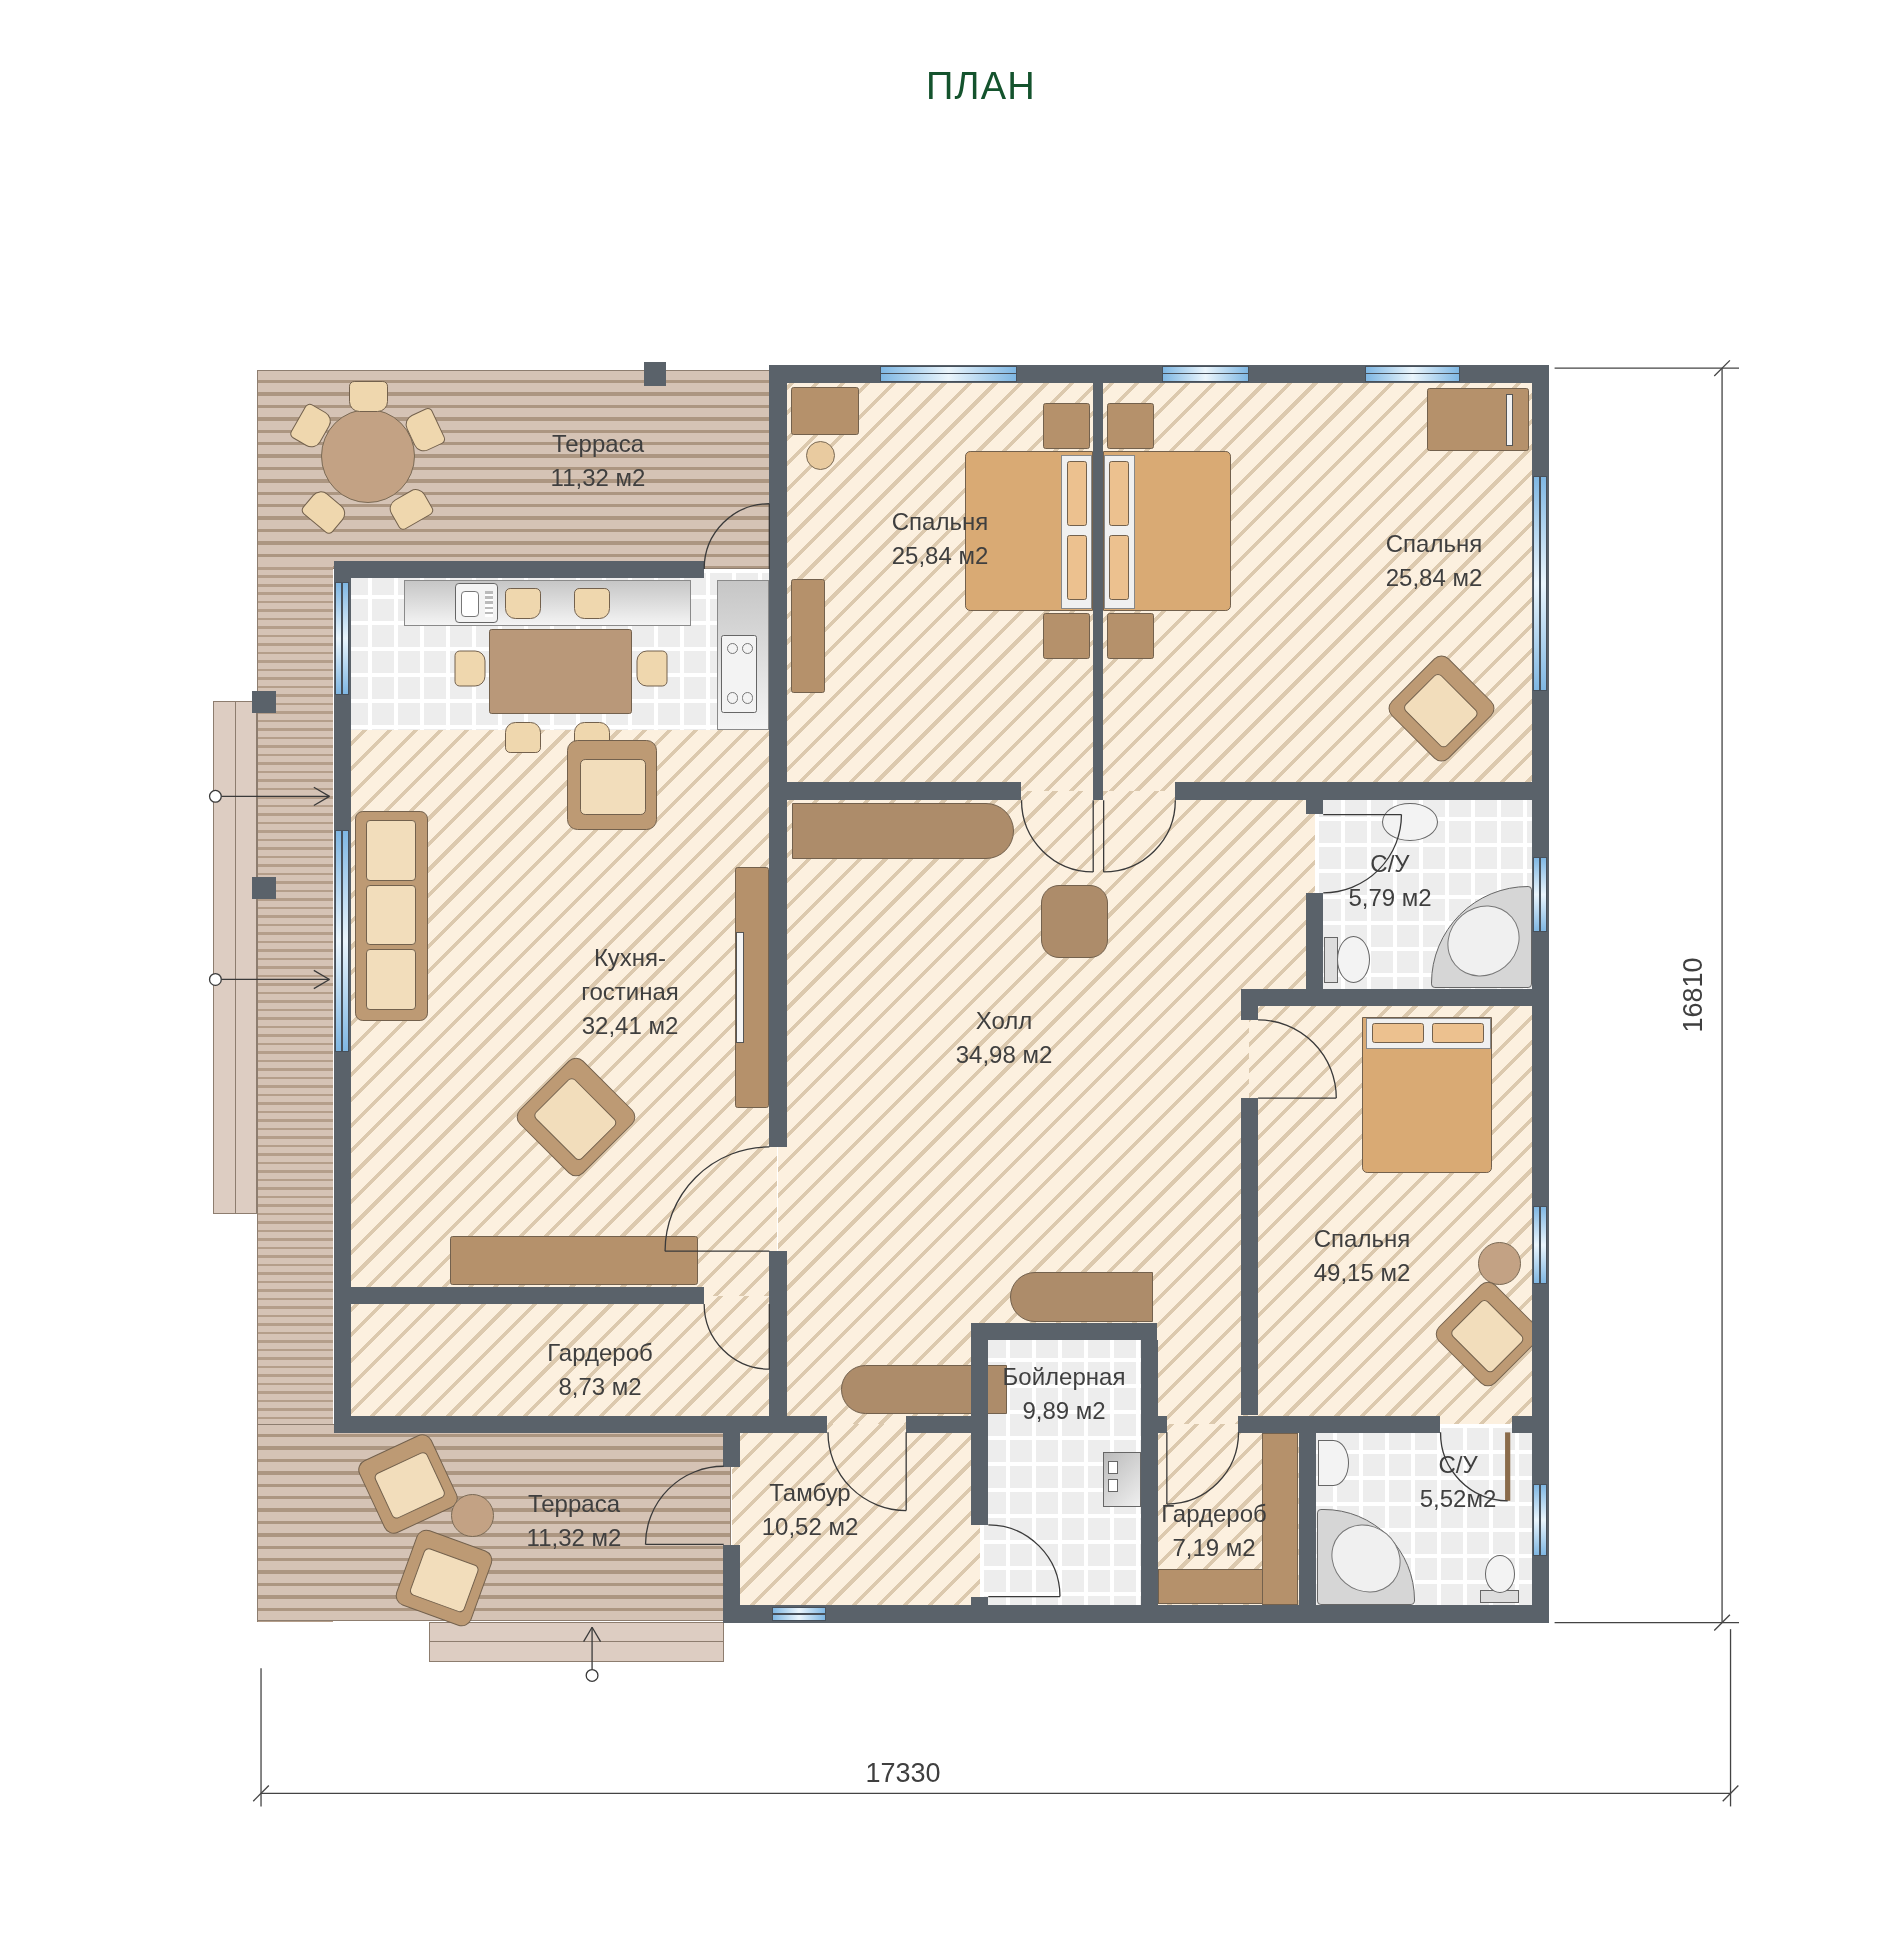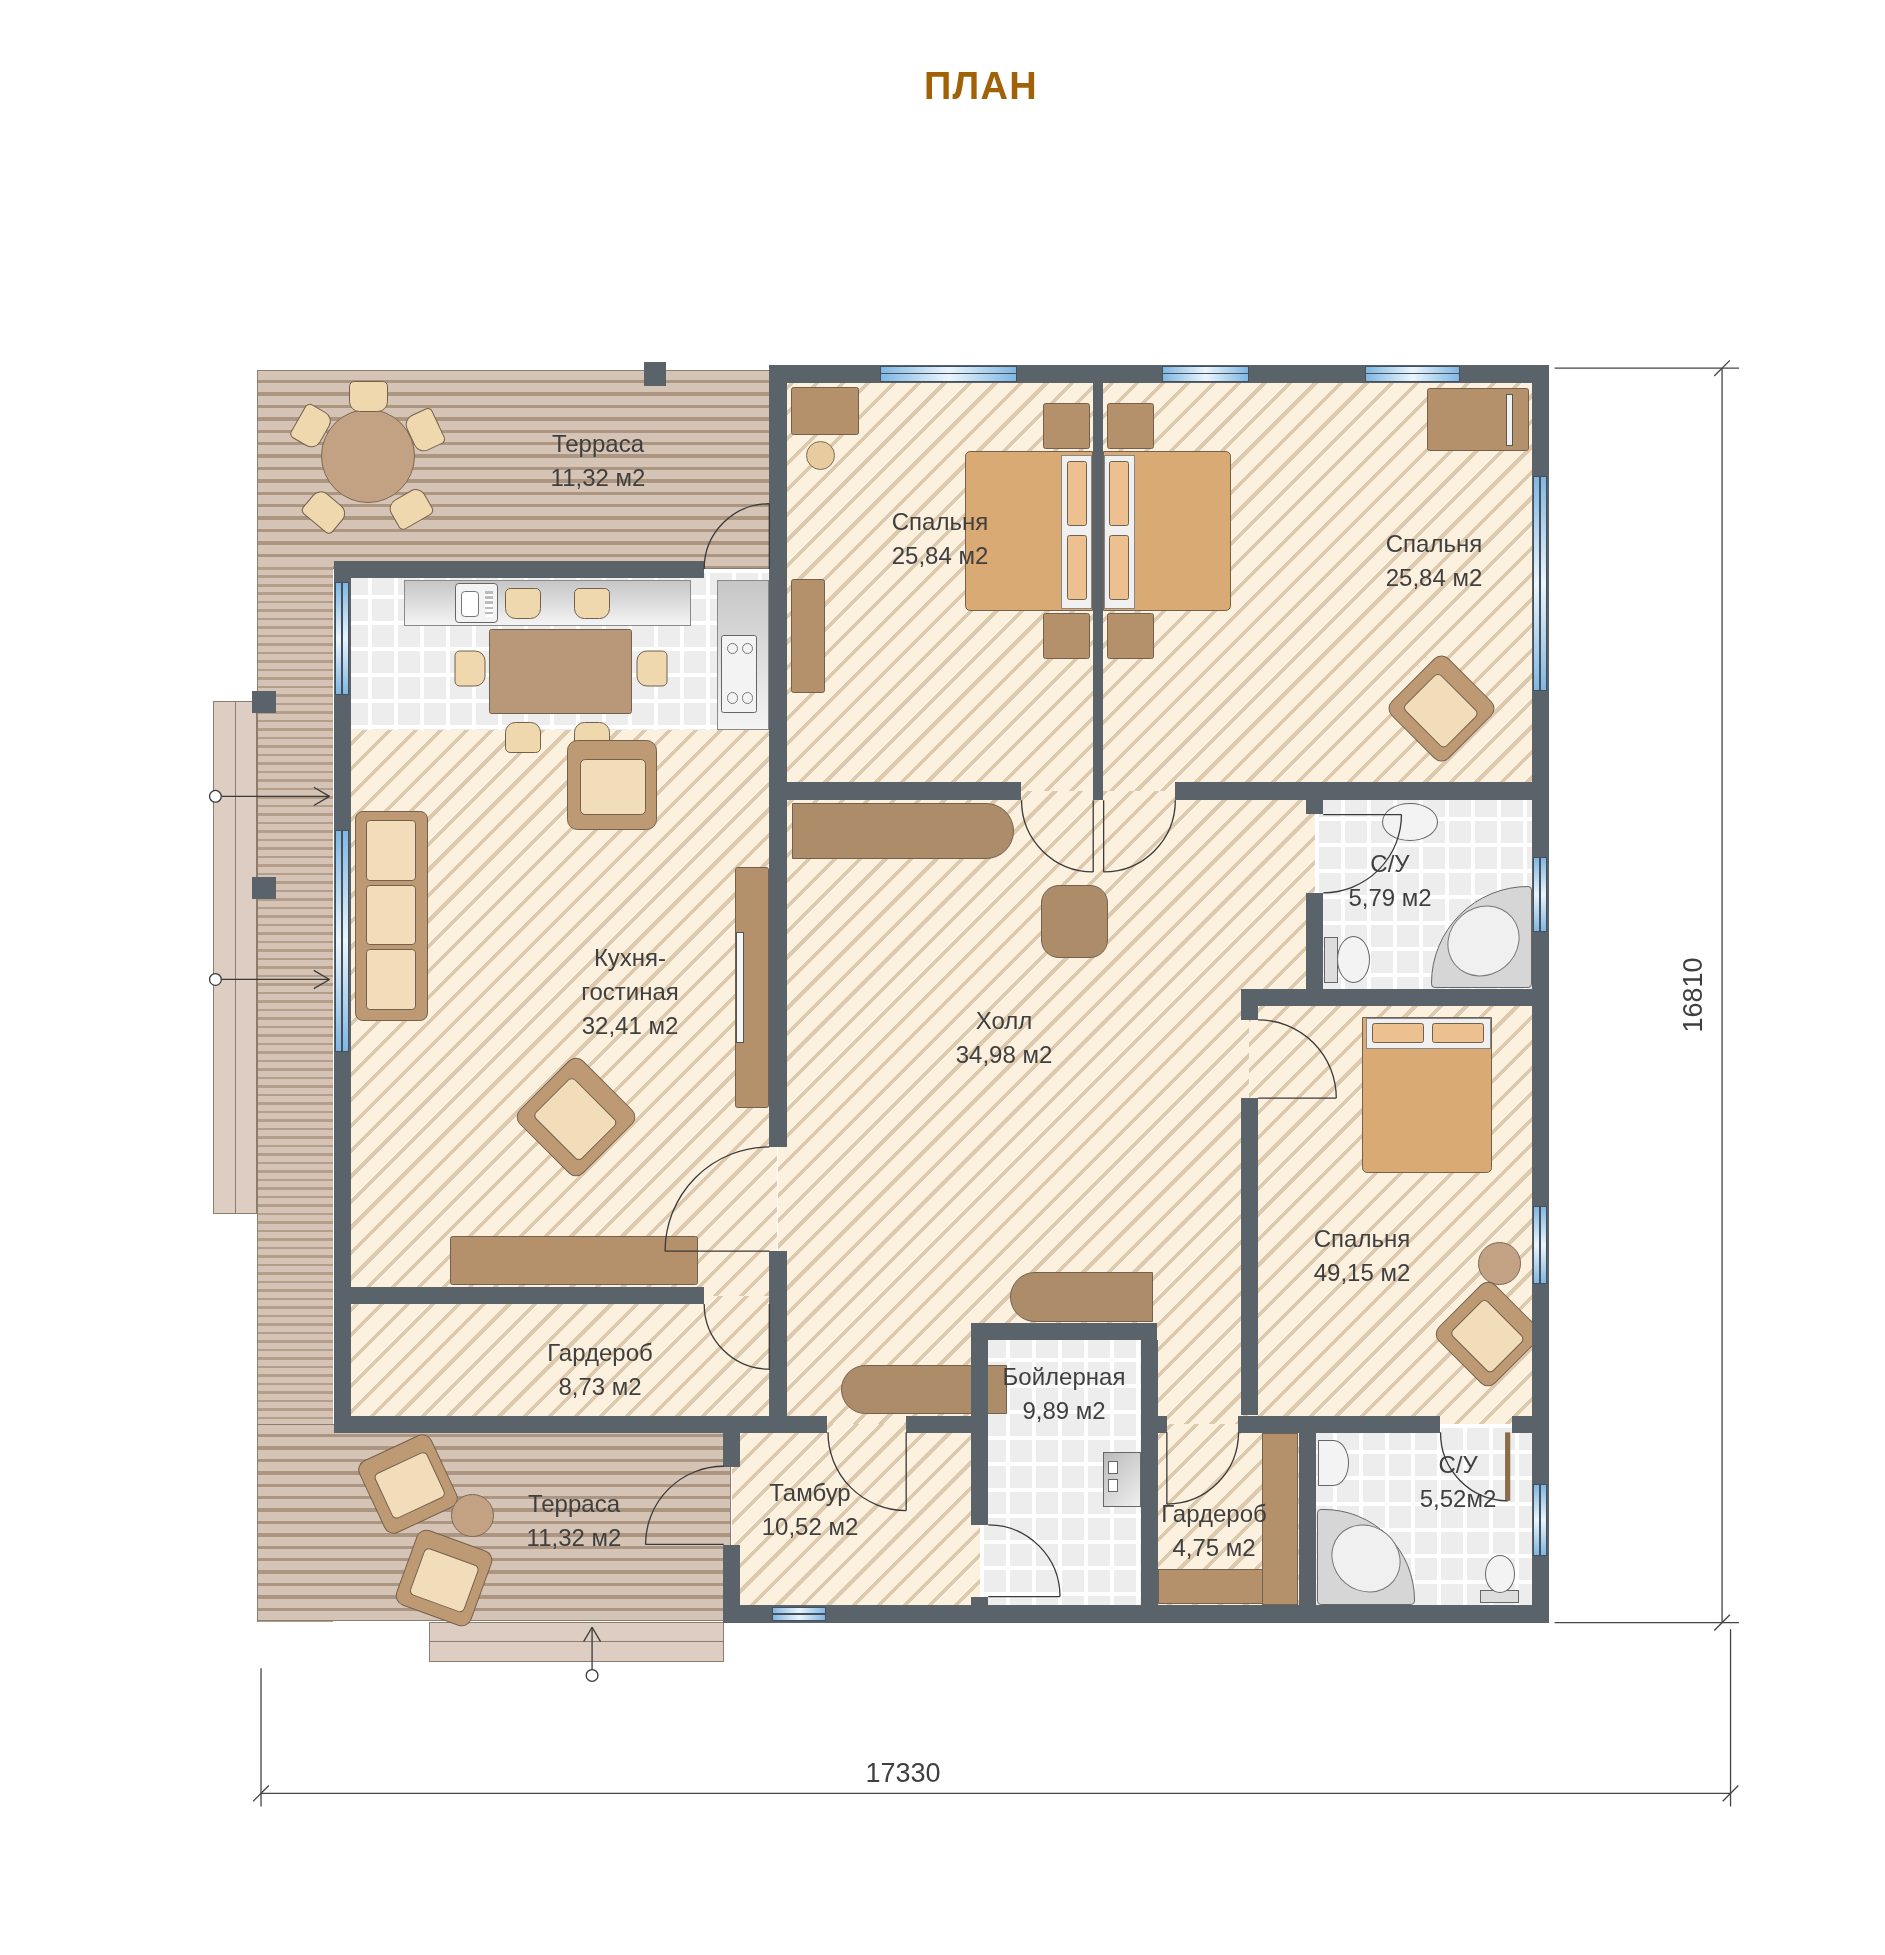--- a/index.html
+++ b/index.html
@@ -36,21 +36,21 @@
   .bed{position:absolute;background:#d9aa74;border:1.3px solid #73614d;box-sizing:border-box;}
   .bed .mat{position:absolute;background:#f0f0f0;border:0.7px solid #888;display:block;}
   .bed .pw{position:absolute;background:#ecc18f;border:1.3px solid #73614d;display:block;border-radius:2.6px;}
   .counter{position:absolute;background:linear-gradient(#c6c6c6,#f4f4f4);border:0.7px solid #8a8a8a;box-sizing:border-box;}
   .fixture{position:absolute;background:#f3f3f3;border:1.3px solid #666;box-sizing:border-box;}
   .sofa{position:absolute;background:#bd9a74;border:1.3px solid #73614d;border-radius:7.8px;box-sizing:border-box;}
   .sofa i{position:absolute;left:14%;background:#f2ddbb;border:1.3px solid #73614d;border-radius:3.9px;width:68%;height:28%;display:block;}
   
   .rlabel{position:absolute;color:#3f3f3f;font-size:24px;text-align:center;transform:translateX(-50%);white-space:nowrap;z-index:40;}
   .rlabel .ln{display:block;height:34px;line-height:34px;}
-  #title{position:absolute;color:#a16207;font-size:38px;font-weight:700;letter-spacing:1.3px;transform:translateX(-50%);z-index:40;}
+  #title{position:absolute;color:#14532d;font-size:38px;font-weight:400;letter-spacing:1.3px;transform:translateX(-50%);z-index:40;}
   .dimtxt{position:absolute;color:#3f3f3f;font-size:27px;z-index:40;white-space:nowrap;}
   svg.overlay{position:absolute;left:0;top:0;z-index:30;}
   .wall{z-index:20;} .win{z-index:25;}
   .floor{z-index:1;} .furnz{z-index:10;}
 </style>
 </head>
 <body>
 
 <div id="canvas">
 
@@ -372,21 +372,21 @@
   <div class="rlabel" style="left:810px;top:1476px;">
     <span class="ln">Тамбур</span>
       <span class="ln">10,52 м2</span>
   </div>
   <div class="rlabel" style="left:1064px;top:1360px;">
     <span class="ln">Бойлерная</span>
       <span class="ln">9,89 м2</span>
   </div>
   <div class="rlabel" style="left:1214px;top:1497px;">
     <span class="ln">Гардероб</span>
-      <span class="ln">4,75 м2</span>
+      <span class="ln">7,19 м2</span>
   </div>
   <div class="rlabel" style="left:1458px;top:1448px;">
     <span class="ln">С/У</span>
       <span class="ln">5,52м2</span>
   </div>
 
   <div class="dimtxt" style="left:903px;top:1758px;transform:translateX(-50%);">17330</div>
   <div class="dimtxt" style="left:1693px;top:995px;transform:translate(-50%,-50%) rotate(-90deg);">16810</div>
 </div>
 

